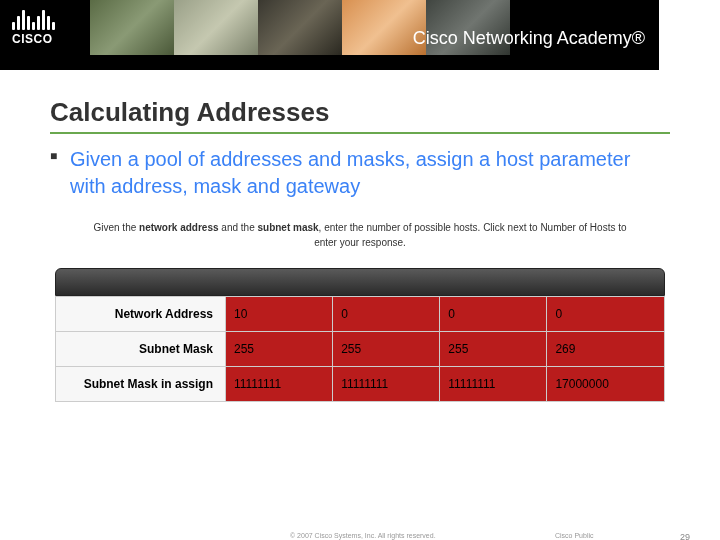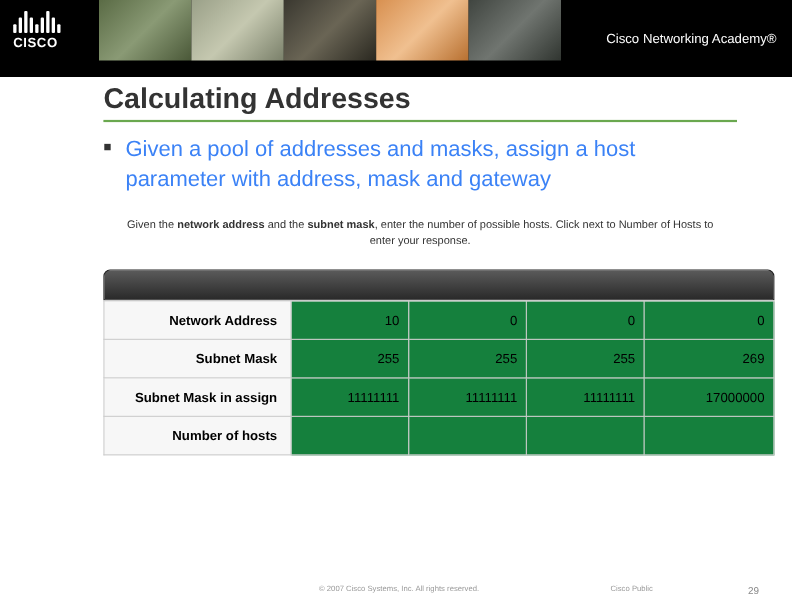--- a/index.html
+++ b/index.html
@@ -1,41 +1,41 @@
 <!DOCTYPE html>
 <html><head>
 <meta charset="utf-8">
 <style>
   * { margin: 0; padding: 0; box-sizing: border-box; }
   body { width: 720px; height: 540px; font-family: Arial, Helvetica, sans-serif; background: #fff; position: relative; }
-  .header-banner { width: 720px; height: 70px; background: #000; position: relative; overflow: hidden; }
+  .header-banner { width: 659px; height: 70px; background: #000; position: relative; overflow: hidden; }
   .banner-faces { position: absolute; left: 90px; top: 0; width: 420px; height: 55px; display: flex; }
   .face { flex: 1; height: 55px; }
   .face1 { background: linear-gradient(135deg,#5a6b45 0%,#8a9a75 50%,#4a5838 100%); }
   .face2 { background: linear-gradient(135deg,#9aa088 0%,#c5c8b0 50%,#7a806a 100%); }
   .face3 { background: linear-gradient(135deg,#3a3830 0%,#6a6555 50%,#2a2820 100%); }
   .face4 { background: linear-gradient(135deg,#d89050 0%,#f0c090 50%,#b87030 100%); }
   .face5 { background: linear-gradient(135deg,#404540 0%,#707570 50%,#303530 100%); }
   .cisco-logo { position: absolute; left: 12px; top: 8px; color: #fff; }
   .cisco-bars { display: flex; gap: 2px; align-items: flex-end; height: 22px; margin-bottom: 2px; }
   .bar { width: 3px; background: #fff; border-radius: 1px; }
   .b1{height:8px}.b2{height:14px}.b3{height:20px}.b4{height:14px}.b5{height:8px}.b6{height:14px}.b7{height:20px}.b8{height:14px}.b9{height:8px}
   .cisco-text { font-size: 12px; font-weight: bold; letter-spacing: 0.5px; }
-  .academy-text { position: absolute; right: 14px; top: 28px; color: #fff; font-size: 12px; }
-  .slide-body { padding: 4px 50px 0 50px; margin-left: 44px; }
+  .academy-text { position: absolute; right: 14px; top: 28px; color: #fff; font-size: 18px; }
+  .slide-body { padding: 27px 50px 0 50px; }
   .slide-title { font-size: 26px; color: #333; border-bottom: 2px solid #6aa84f; padding-bottom: 4px; margin-bottom: 12px; font-weight: bold; }
   .bullet { font-size: 20px; color: #3b82f6; padding-left: 20px; position: relative; line-height: 1.35; }
   .bullet::before { content: "■"; position: absolute; left: 0; top: 2px; font-size: 12px; color: #333; }
   .activity-area { margin-top: 20px; }
   .instruction { text-align: center; font-size: 10px; color: #333; line-height: 1.5; max-width: 540px; margin: 0 auto 18px auto; }
   .instruction b { font-weight: bold; }
   .table-wrap { width: 610px; margin: 0 auto; }
   .tbl-header { height: 28px; background: linear-gradient(#5a5a5a,#2a2a2a); border-radius: 6px 6px 0 0; border: 1px solid #222; }
   table { width: 100%; border-collapse: collapse; font-size: 12px; }
-  td, th { border: 1px solid #ccc; padding: 10px 8px; text-align: right; background: #15803d; }
+  td, th { border: 1px solid #ccc; padding: 10px 8px; text-align: left; background: #b91c1c; }
   td.rh { text-align: right; font-weight: bold; background: #f7f7f7; width: 170px; padding-right: 12px; }
   .footer { position: absolute; bottom: 8px; left: 0; width: 720px; font-size: 7px; color: #999; }
   .footer .copy { position: absolute; left: 290px; }
   .footer .pub { position: absolute; left: 555px; }
   .footer .pg { position: absolute; right: 30px; color: #888; font-size: 9px; }
 </style>
 </head>
 <body>
 
 <div class="header-banner">
@@ -90,27 +90,20 @@
           <td>255</td>
           <td>269</td>
         </tr>
         <tr>
           <td class="rh">Subnet Mask in assign</td>
           <td>11111111</td>
           <td>11111111</td>
           <td>11111111</td>
           <td>17000000</td>
         </tr>
-        <tr>
-          <td class="rh">Number of hosts</td>
-          <td></td>
-          <td></td>
-          <td></td>
-          <td></td>
-        </tr>
       </tbody>
         </table>
     </div>
   </div>
 </div>
 
 <div class="footer">
   <span class="copy">© 2007 Cisco Systems, Inc. All rights reserved.</span>
   <span class="pub">Cisco Public</span>
   <span class="pg">29</span>

